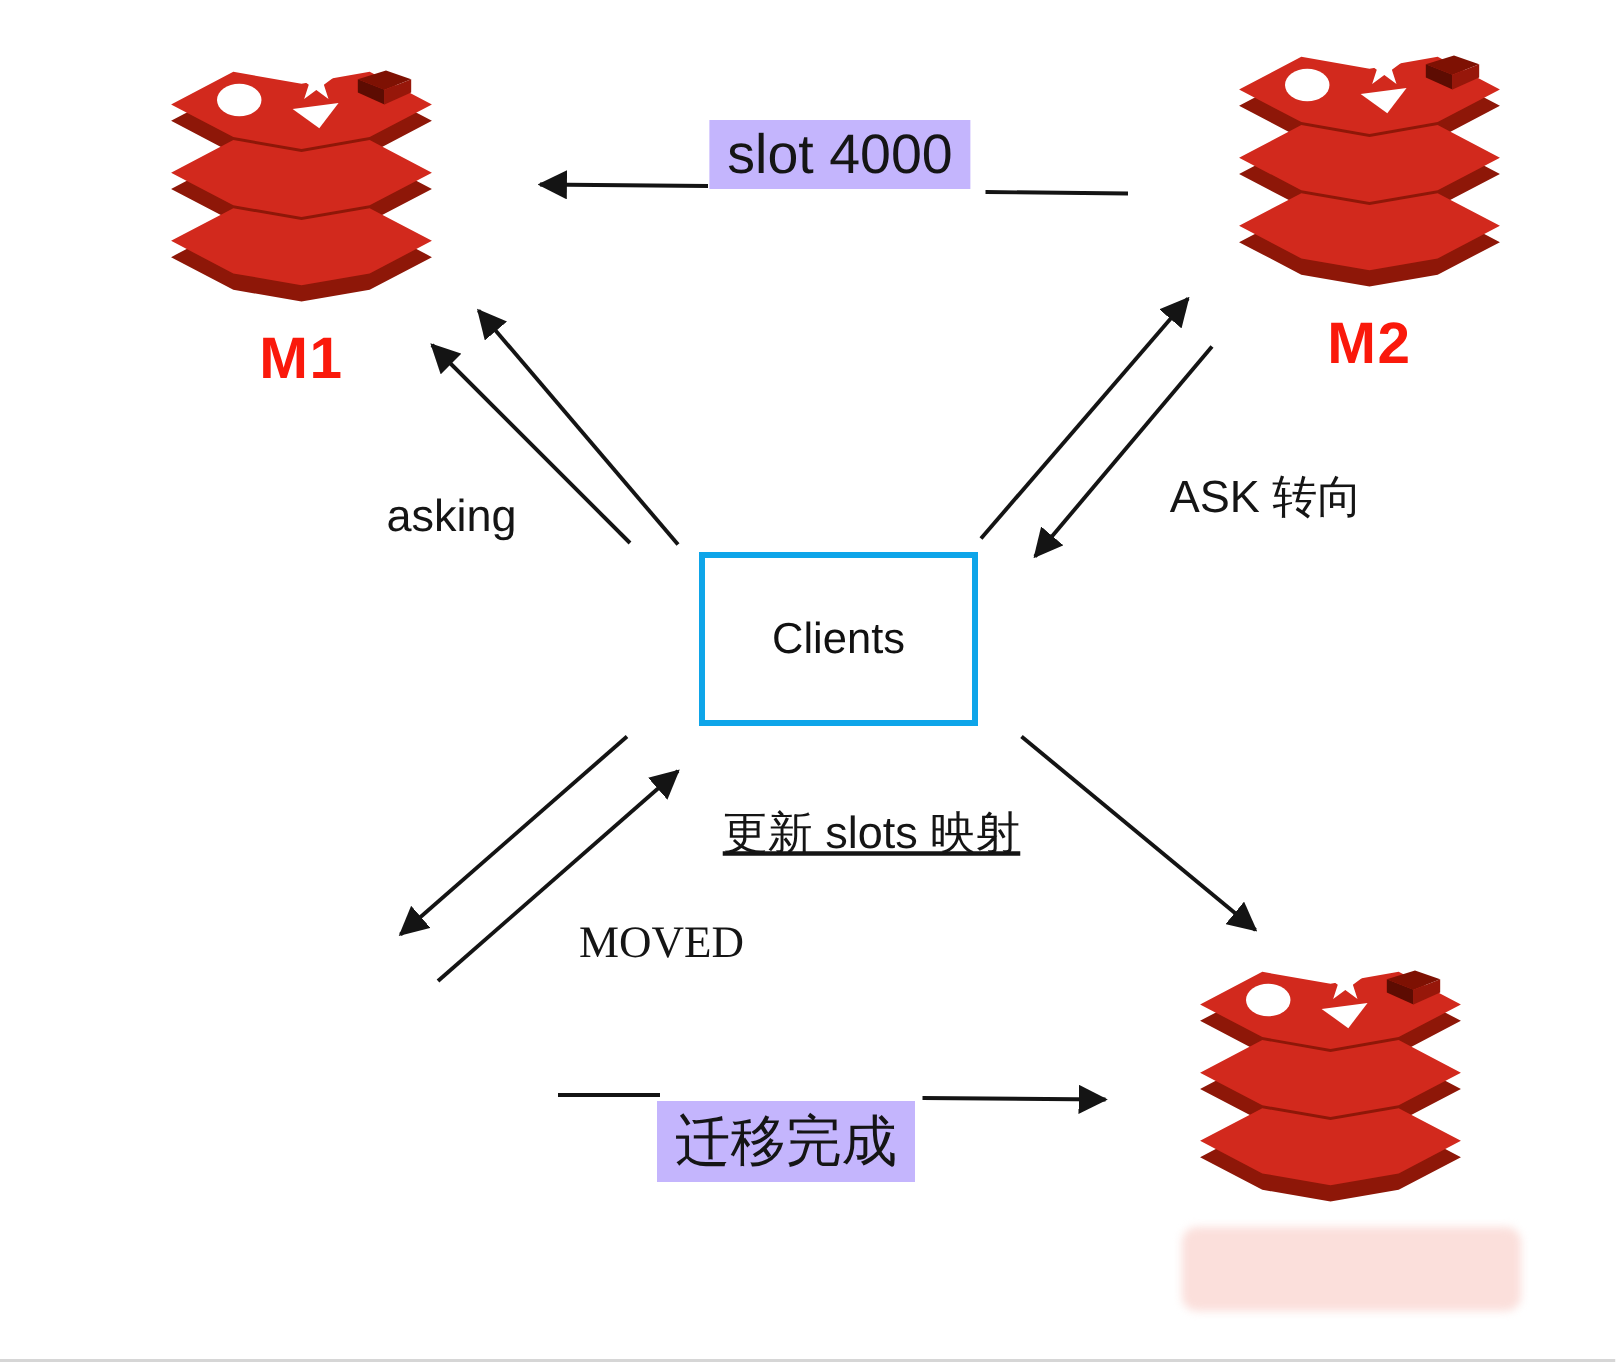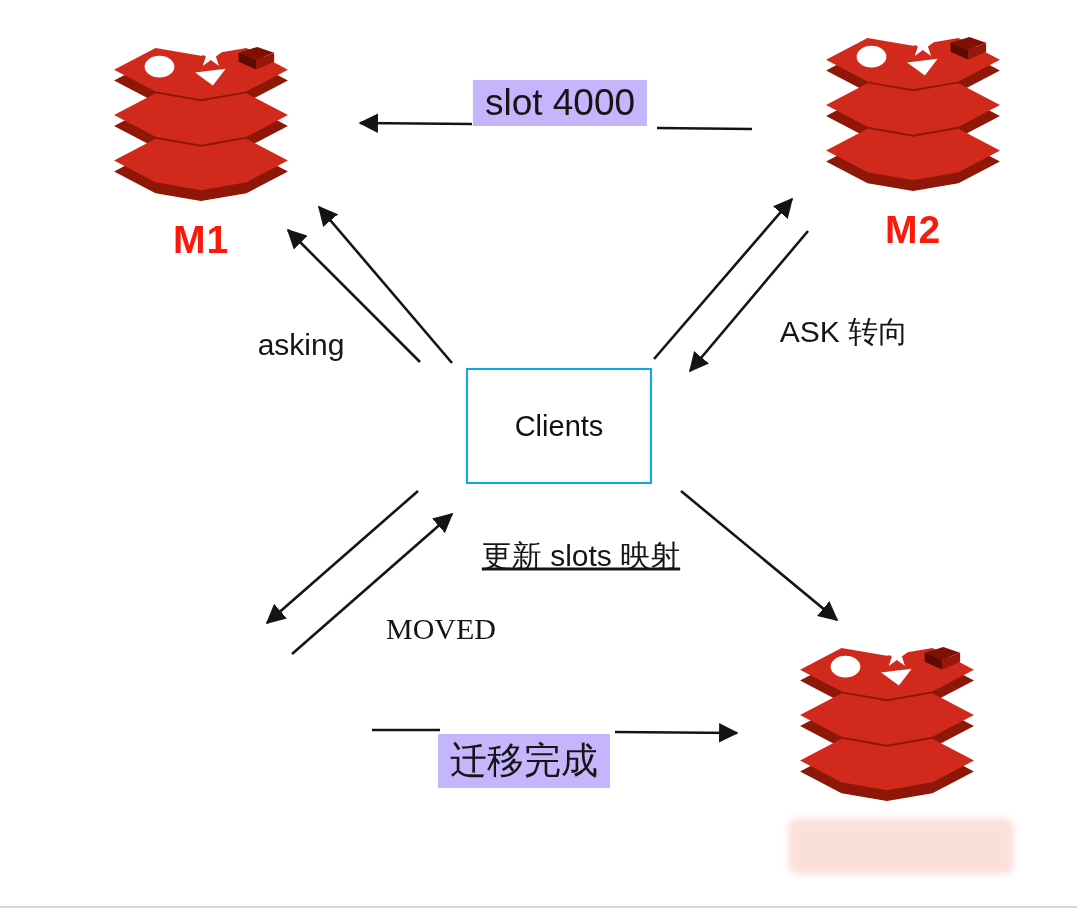--- a/index.html
+++ b/index.html
@@ -26,21 +26,21 @@
   .node { position:absolute; z-index:2; text-align:center; }
   .node .redis { display:block; }
   .nlabel {
     margin-top:12px; font-size:39px; font-weight:bold;
     color:var(--node-label-red,#FA190B); letter-spacing:1px;
   }
 
   .clients-box {
     position:absolute; z-index:2; left:466px; top:368px;
     width:186px; height:116px;
-    border:2px solid #0ea5e9; background:#ffffff;
+    border:4px solid #0ea5e9; background:#ffffff;
     display:flex; align-items:center; justify-content:center;
     font-size:29px; color:#111111;
   }
 
   .lbl {
     position:absolute; z-index:3;
     transform:translate(-50%,-50%);
     font-size:30px; color:#151515; white-space:nowrap;
   }
   .lbl.masked { background:#c4b5fd; padding:2px 12px; font-size:37px; }

